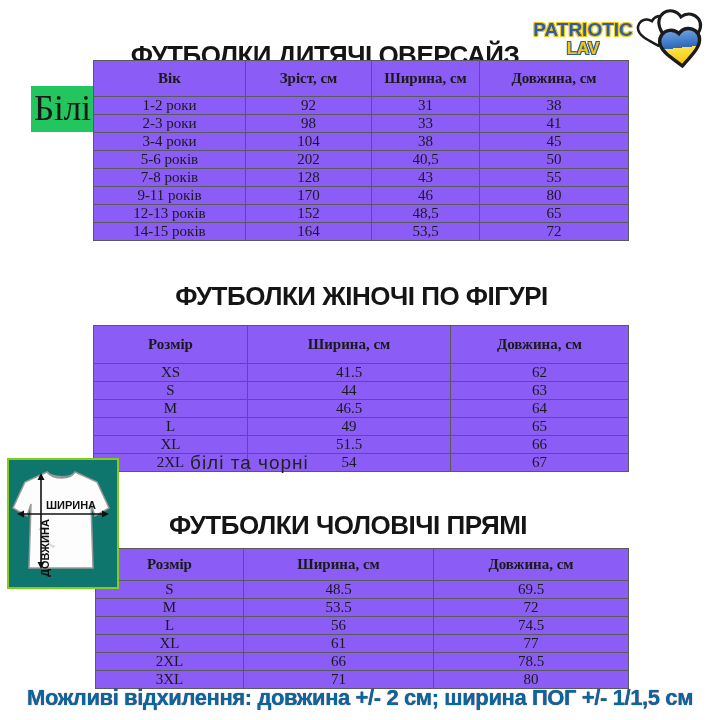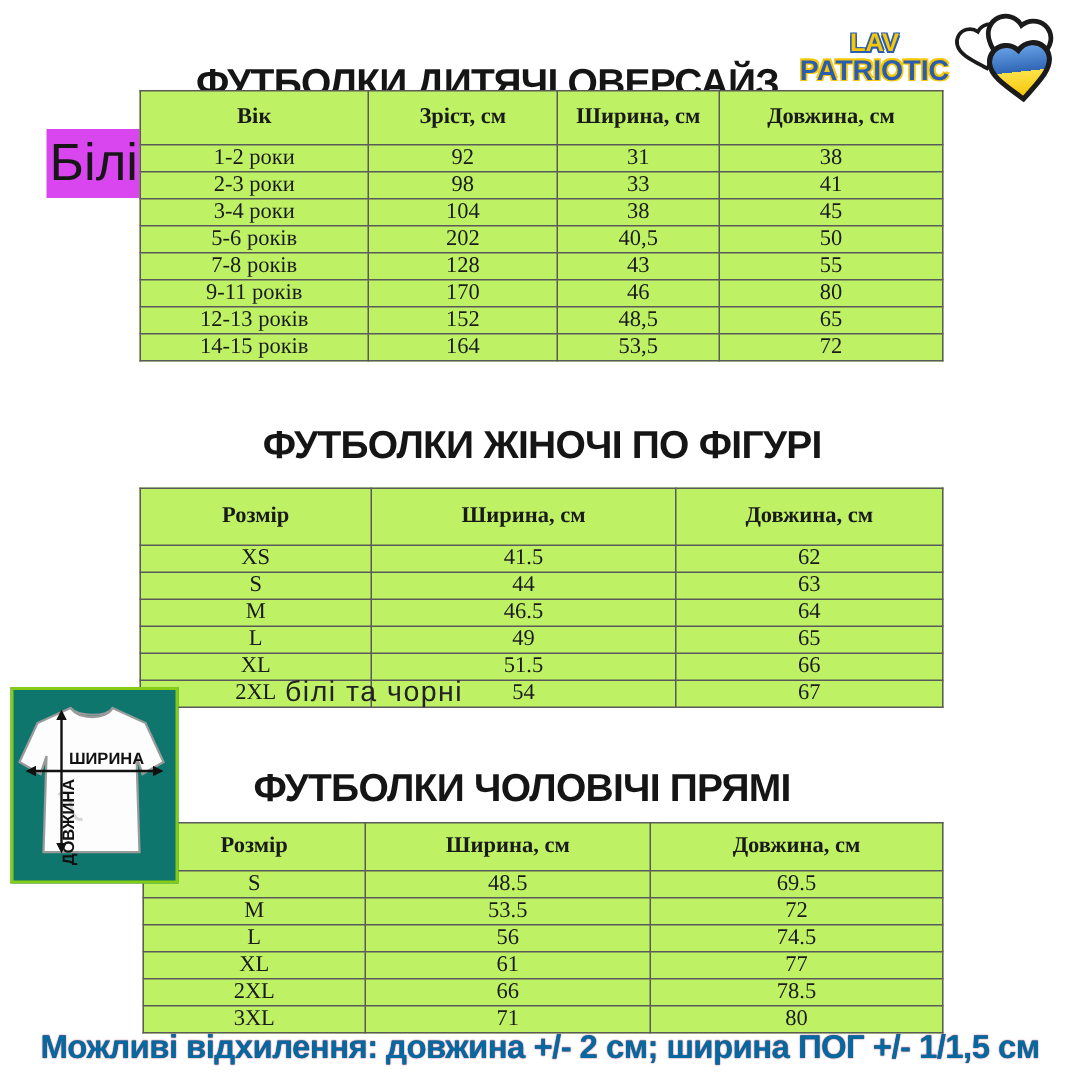--- a/index.html
+++ b/index.html
@@ -7,41 +7,41 @@
         font-family:"Liberation Serif",serif;color:#1a1a1a;}
 
   
   .sec-title{position:absolute;text-align:center;font-family:"Liberation Sans",sans-serif;
              font-weight:bold;font-size:26px;letter-spacing:-0.5px;color:#151515;}
   #title-1{left:95px;top:26px;width:460px;margin-top:14px;}
   #title-2{left:95px;top:281px;width:533px;}
   #title-3{left:95px;top:510px;width:506px;}
 
   
-  .size-table{position:absolute;border-collapse:collapse;table-layout:fixed;background:#bef264;}
+  .size-table{position:absolute;border-collapse:collapse;table-layout:fixed;background:#8b5cf6;}
   .size-table th,.size-table td{border:1px solid #5a5a5a;text-align:center;vertical-align:middle;
       padding:0;font-size:15px;overflow:visible;}
   .size-table th{font-weight:bold;}
   #table-1{left:93px;top:60px;width:535px;}
   #table-1 th{height:35px;}
   #table-1 td{height:17px;}
   #table-2{left:93px;top:325px;width:535px;}
   #table-2 th{height:37px;}
   #table-2 td{height:16px;}
   #table-3{left:95px;top:548px;width:533px;}
   #table-3 th{height:31px;}
   #table-3 td{height:16px;}
   .size-table td{position:relative;}
   .row-note{position:absolute;left:96px;top:50%;transform:translateY(-52%);
       font-family:"Liberation Sans",sans-serif;font-size:19px;letter-spacing:1px;
       white-space:nowrap;color:#222;z-index:3;text-align:center;}
 
   
-  #white-badge{position:absolute;left:31px;top:86px;width:63px;height:46px;background:#d946ef;
-      font-family:Liberation Sans, sans-serif;font-size:35px;line-height:46px;text-align:center;
+  #white-badge{position:absolute;left:31px;top:86px;width:63px;height:46px;background:#22c55e;
+      font-family:Liberation Serif, serif;font-size:35px;line-height:46px;text-align:center;
       color:#161616;}
 
   
   #logo-text{position:absolute;left:522px;top:20px;width:122px;text-align:center;
       font-family:"Liberation Sans",sans-serif;font-weight:bold;line-height:1.05;}
   #logo-line1{font-size:19px;letter-spacing:0px;color:#2a5db0;
       text-shadow:-1px -1px 0 #f5c707,1px -1px 0 #f5c707,-1px 1px 0 #f5c707,1px 1px 0 #f5c707;}
   #logo-line2{font-size:17px;color:#f5c707;
       text-shadow:-1px -1px 0 #2a5db0,1px -1px 0 #2a5db0,-1px 1px 0 #2a5db0,1px 1px 0 #2a5db0;}
   #logo-hearts{position:absolute;left:628px;top:0px;width:92px;height:100px;}
@@ -56,22 +56,22 @@
       color:#0369a1;text-shadow:0 0 1px #8c1132;}
 </style>
 </head>
 <body>
 
 <div id="page">
 
   <div class="sec-title" id="title-1">ФУТБОЛКИ ДИТЯЧІ ОВЕРСАЙЗ</div>
 
   <div id="logo-text">
+    <div id="logo-line1">PATRIOTIC</div>
     <div id="logo-line2">LAV</div>
-    <div id="logo-line1">PATRIOTIC</div>
   </div>
 
   <svg id="logo-hearts" viewBox="0 0 92 100" xmlns="http://www.w3.org/2000/svg">
     <defs>
       <linearGradient id="flagGrad" x1="0" y1="0" x2="0" y2="1">
         <stop offset="0" stop-color="#6aa4e8"></stop>
         <stop offset="0.5" stop-color="#2f66b5"></stop>
         <stop offset="0.5" stop-color="#ffe24a"></stop>
         <stop offset="1" stop-color="#f2c200"></stop>
       </linearGradient>

